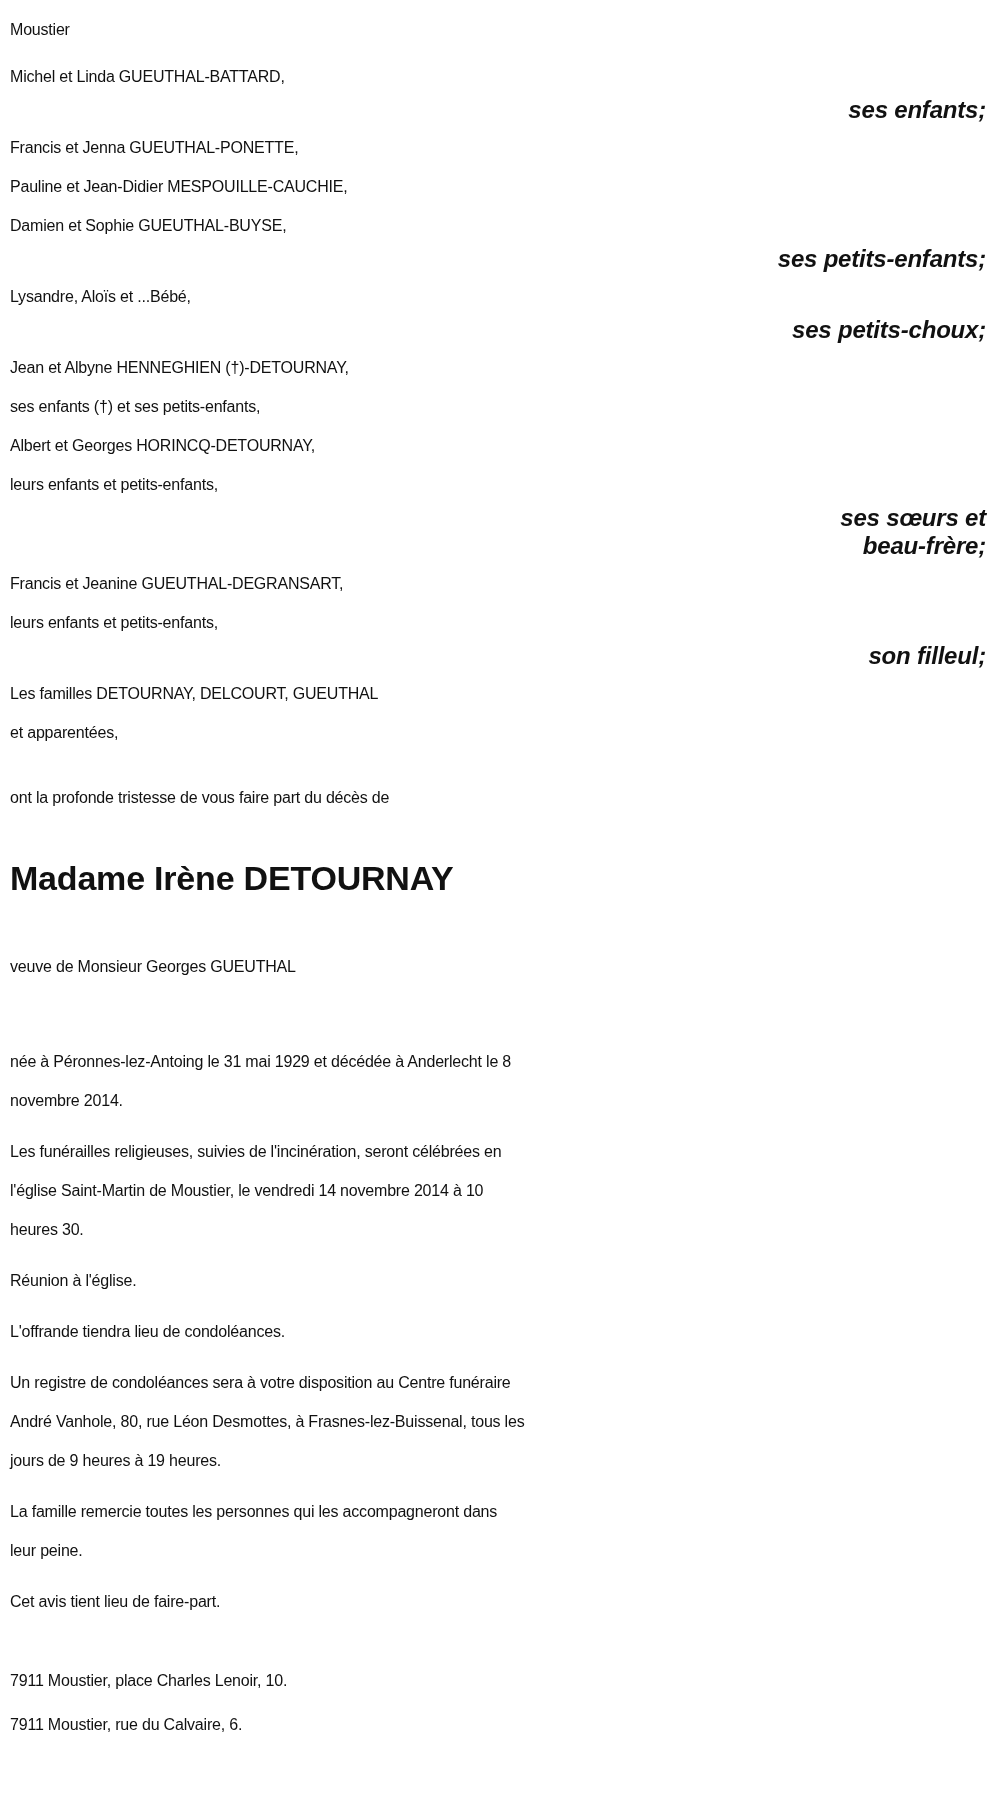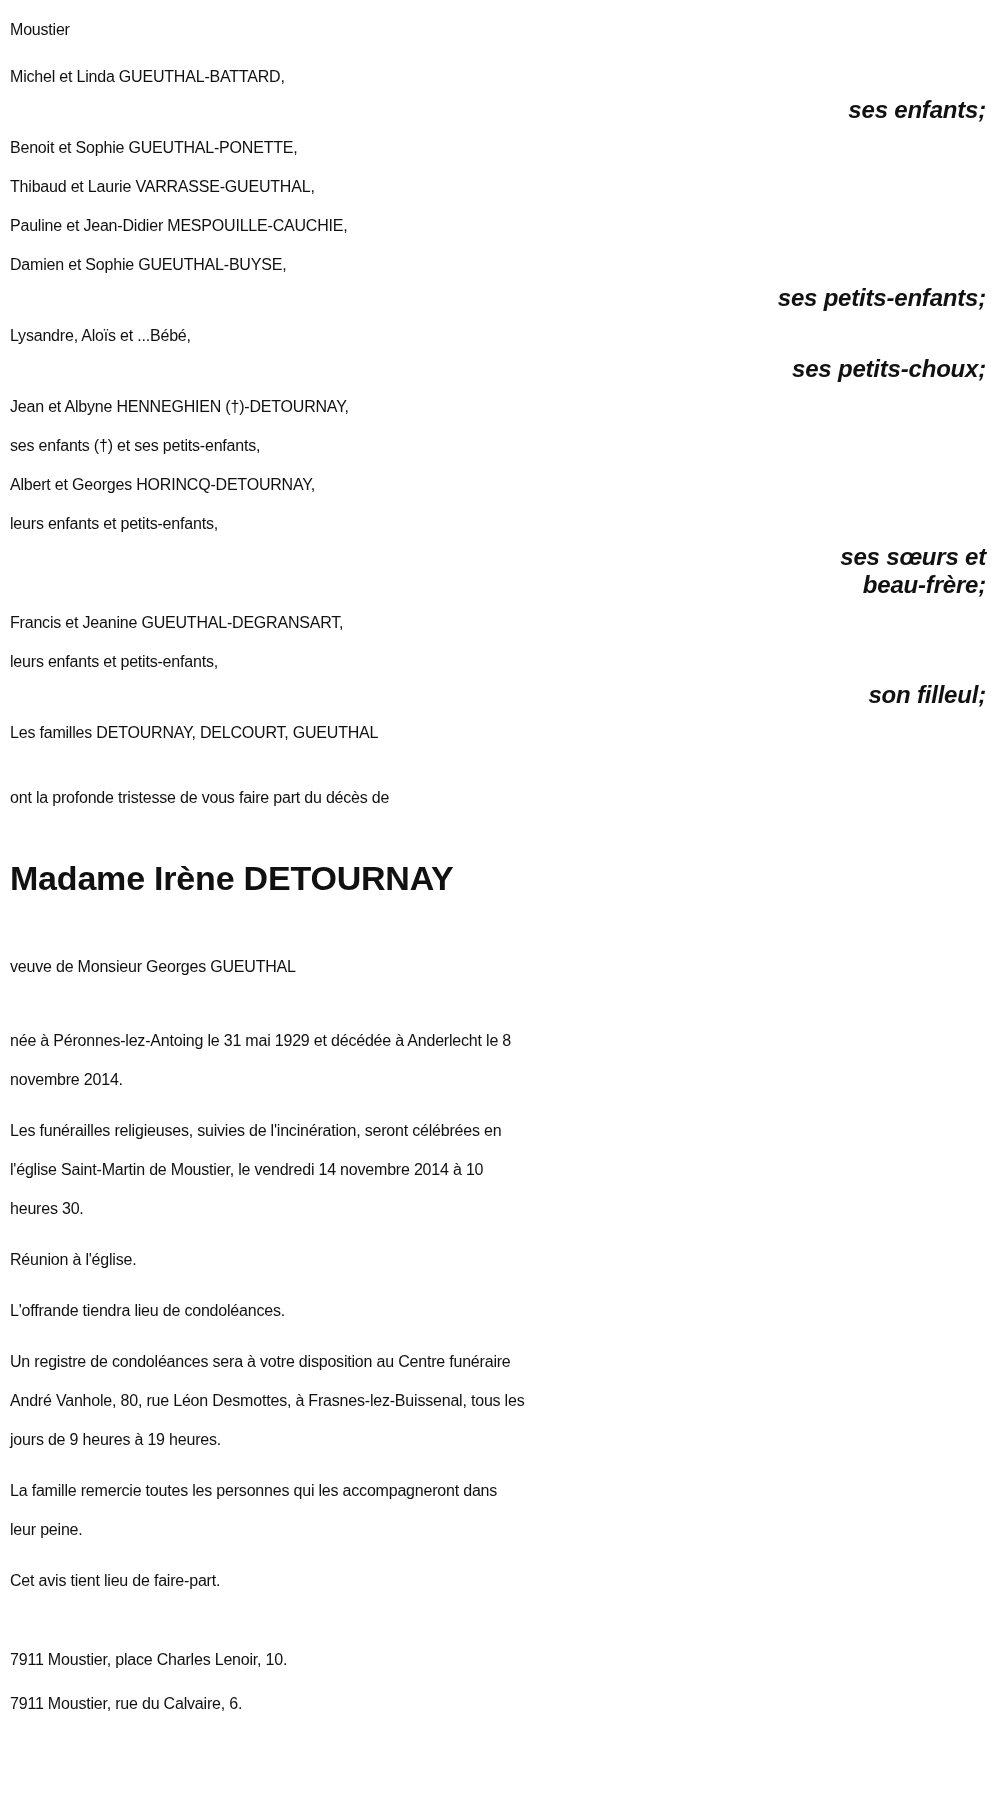--- a/index.html
+++ b/index.html
@@ -46,42 +46,41 @@
     line-height: 46px;
     white-space: nowrap;
   }
   .widow {
     margin-top: 46px;
   }
   .paragraph {
     margin-top: 12px;
   }
   .paragraph.first {
-    margin-top: 35px;
+    margin-top: 56px;
   }
   .addresses {
     margin-top: 38px;
   }
   .addresses .line {
     line-height: 44px;
   }
 </style>
 </head>
 <body>
 
 <div class="line city">Moustier</div>
 
 <div class="group">
   <div class="line">Michel et Linda GUEUTHAL-BATTARD,</div>
   <div class="relation">ses enfants;</div>
 </div>
 
 <div class="group">
-  <div class="line">Benoit et Sophie GUEUTHAL-PONETTE,</div>
-  <div class="line">Thibaud et Laurie VARRASSE-GUEUTHAL,</div>
+  <div class="line">Francis et Jenna GUEUTHAL-PONETTE,</div>
   <div class="line">Pauline et Jean-Didier MESPOUILLE-CAUCHIE,</div>
   <div class="line">Damien et Sophie GUEUTHAL-BUYSE,</div>
   <div class="relation">ses petits-enfants;</div>
 </div>
 
 <div class="group">
   <div class="line">Lysandre, Aloïs et ...Bébé,</div>
   <div class="relation">ses petits-choux;</div>
 </div>
 
@@ -95,20 +94,21 @@
 </div>
 
 <div class="group">
   <div class="line">Francis et Jeanine GUEUTHAL-DEGRANSART,</div>
   <div class="line">leurs enfants et petits-enfants,</div>
   <div class="relation">son filleul;</div>
 </div>
 
 <div class="group">
   <div class="line">Les familles DETOURNAY, DELCOURT, GUEUTHAL</div>
+  <div class="line">et apparentées,</div>
 </div>
 
 <div class="line intro">ont la profonde tristesse de vous faire part du décès de</div>
 
 <div class="heading">Madame Irène DETOURNAY</div>
 
 <div class="line widow">veuve de Monsieur Georges GUEUTHAL</div>
 
 <div class="paragraph first">
   <div class="line">née à Péronnes-lez-Antoing le 31 mai 1929 et décédée à Anderlecht le 8</div>

